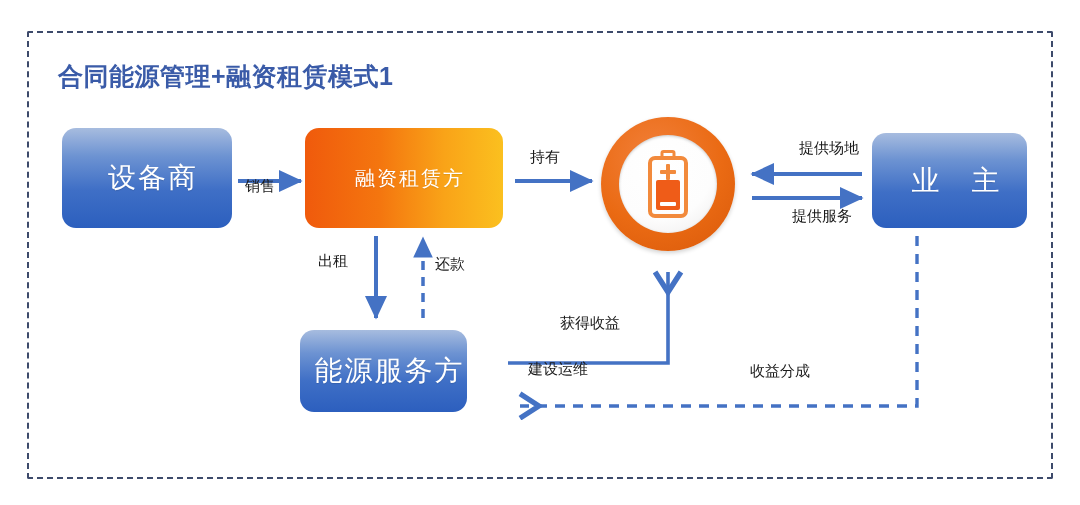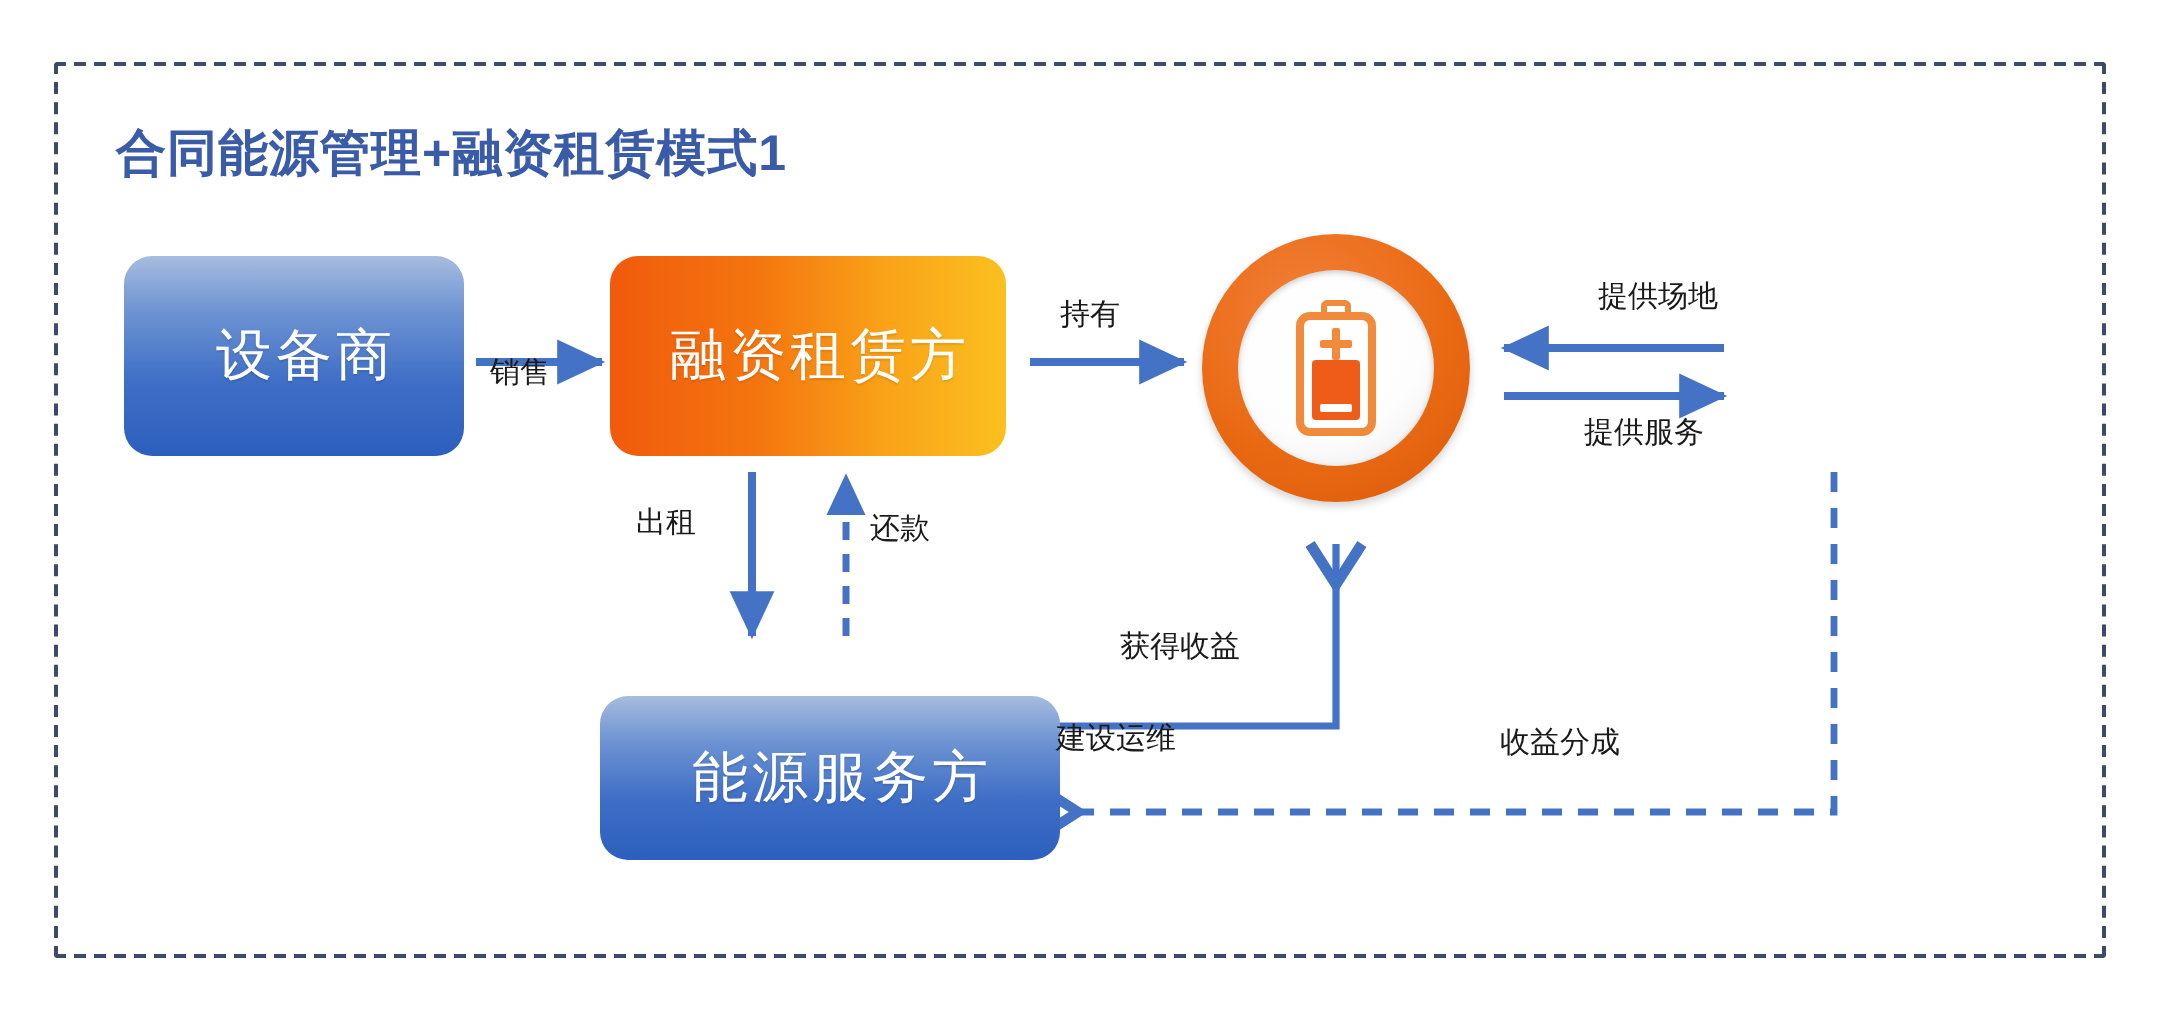--- a/index.html
+++ b/index.html
@@ -59,29 +59,29 @@
     padding-left: 12px;
   }
   .node-blue {
     background: linear-gradient(to bottom, #a7bcdf 0%, #6d93d2 28%, #3f6fc6 62%, #2c5fbe 100%);
     font-size: 28px;
     letter-spacing: 2px;
     text-shadow: 0 1px 1px rgba(0,0,0,0.12);
   }
   .node-orange {
     background: linear-gradient(to right, #f05a0c 0%, #f4760f 38%, #f9a318 70%, #fbc01f 100%);
-    font-size: 28px;
+    font-size: 20px;
     letter-spacing: 2px;
     text-shadow: 0 1px 1px rgba(0,0,0,0.10);
   }
 
   #node-supplier { left: 62px;  top: 128px; width: 170px; height: 100px; }
   #node-lessor   { left: 305px; top: 128px; width: 198px; height: 100px; }
   #node-owner    { left: 872px; top: 133px; width: 155px; height: 95px;  }
-  #node-esco     { left: 300px; top: 348px; width: 230px; height: 82px;  }
+  #node-esco     { left: 300px; top: 330px; width: 167px; height: 82px;  }
 
   #node-owner .node-label { letter-spacing: 12px; padding-left: 12px; }
 
   
   .battery-medallion {
     position: absolute;
     left: 601px;
     top: 117px;
     width: 134px;
     height: 134px;
@@ -183,20 +183,23 @@
         <rect x="16" y="1.5" width="12" height="6" rx="1.5" fill="none" stroke="#f28a3c" stroke-width="3"></rect>
         <rect x="4" y="8" width="36" height="58" rx="5" fill="none" stroke="#f28a3c" stroke-width="4"></rect>
         <rect x="10" y="30" width="24" height="30" rx="2" fill="#ef5c18"></rect>
         <rect x="14" y="20" width="16" height="4" rx="1" fill="#f28a3c"></rect>
         <rect x="20" y="14" width="4" height="16" rx="1" fill="#f28a3c"></rect>
         <rect x="14" y="52" width="16" height="4" rx="1" fill="#ffffff"></rect>
       </svg>
     </div>
   </div>
 
+  <div class="node node-blue" id="node-owner">
+    <span class="node-label">业 主</span>
+  </div>
 
   <div class="node node-blue" id="node-esco">
     <span class="node-label">能源服务方</span>
   </div>
 
   <div class="lbl" style="left:245px; top:148px;margin-top:29px;">销售</div>
 
   <div class="lbl" style="left:530px; top:148px;">持有</div>
 
   <div class="lbl" style="left:762px; top:139px;margin-left:37px;">提供场地</div>

